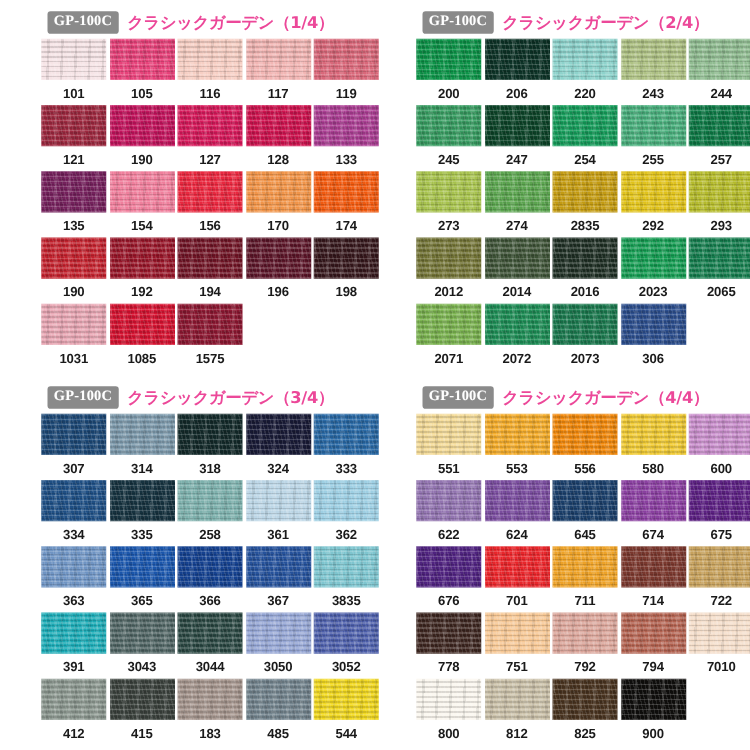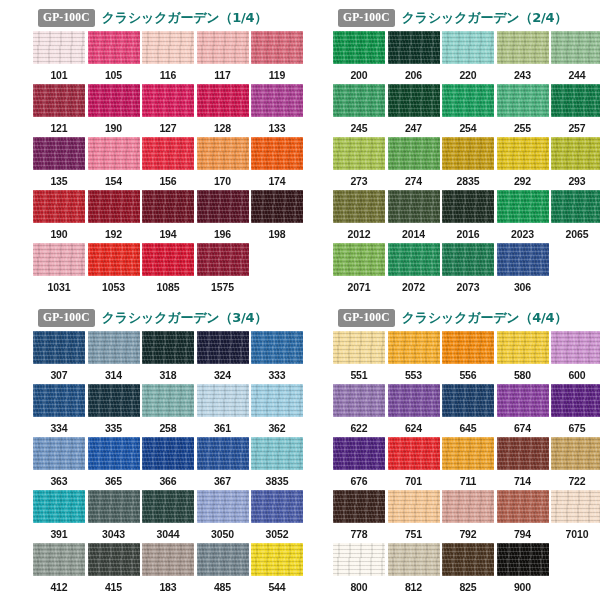--- a/index.html
+++ b/index.html
@@ -44,21 +44,21 @@
     line-height: 1;
     padding: 3px 5px 3.5px 5px;
     border-radius: 2.5px;
     white-space: nowrap;
     text-shadow: 0 0 1px rgba(255,255,255,.25);
   }
   .panel-title {
     font-family: "DejaVu Sans", "Liberation Sans", sans-serif;
     font-weight: bold;
     font-size: 13px;
-    color: #0f766e;
+    color: #ec4899;
     white-space: nowrap;
     letter-spacing: -0.2px;
   }
   .grid {
     position: absolute;
     top: 31px;
     left: 33px;
     display: grid;
     grid-template-columns: repeat(5, 52px);
     grid-template-rows: repeat(5, 53px);
@@ -223,24 +223,20 @@
         </div>
         <div class="cell">
           <div class="swatch" style="background-color: rgb(52, 22, 26);"></div>
           <div class="label">198</div>
         </div>
         <div class="cell">
           <div class="swatch" style="background-color: rgb(234, 169, 182);"></div>
           <div class="label">1031</div>
         </div>
         <div class="cell">
-          <div class="swatch" style="background-color: rgb(232, 40, 31);"></div>
-          <div class="label">1053</div>
-        </div>
-        <div class="cell">
           <div class="swatch" style="background-color: rgb(215, 20, 50);"></div>
           <div class="label">1085</div>
         </div>
         <div class="cell">
           <div class="swatch" style="background-color: rgb(142, 25, 51);"></div>
           <div class="label">1575</div>
         </div>
       </div>
   </section>
 

